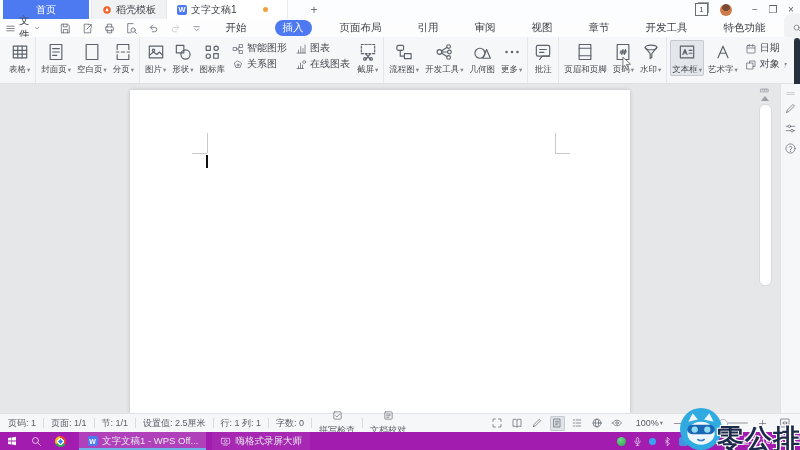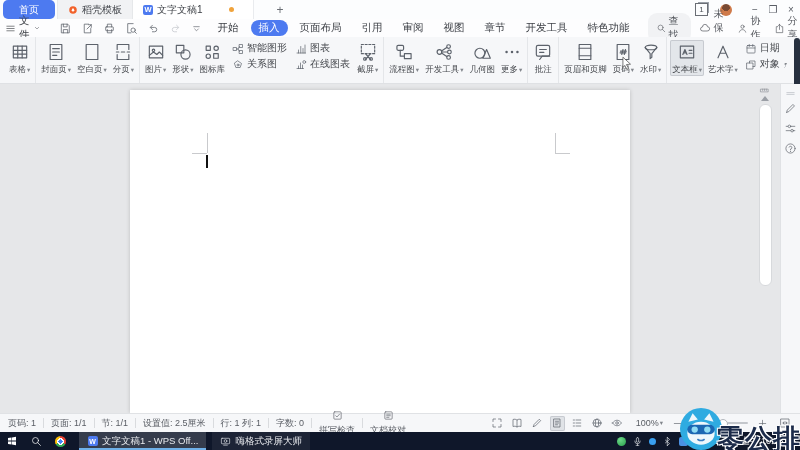--- a/index.html
+++ b/index.html
@@ -4,22 +4,22 @@
 <style>
   html,body{margin:0;padding:0;background:#fff;}
   .screen{position:relative;width:800px;height:450px;overflow:hidden;
     font-family:"Liberation Sans","DejaVu Sans",sans-serif;background:#fff;-webkit-font-smoothing:antialiased;}
   svg{display:block}
   svg .f{fill:currentColor;stroke:none}
 
   
   .tabbar{position:absolute;left:0;top:0;width:800px;height:19px;background:#fcfdfe;
     border-bottom:1px solid #e9ebee;display:flex;align-items:center;}
-  .home-btn{height:19px;min-width:40px;padding:0 6px;background:#4d7af0;color:#fff;font-size:10px;
-    display:flex;align-items:center;justify-content:center;border-radius:5px;margin-left:3px;}
+  .home-btn{height:19px;min-width:40px;padding:0 23px;background:#4d7af0;color:#fff;font-size:10px;
+    display:flex;align-items:center;justify-content:center;border-radius:0;margin-left:3px;}
   .tab{height:19px;display:flex;align-items:center;gap:4px;padding:10px 10px;font-size:10px;color:#3d4046;}
   .tab.docer{background:#f1f2f4;border-left:1px solid #e6e8ea;border-right:1px solid #e6e8ea;margin-left:2px;}
   .tab.doc{background:#fff;border-right:1px solid #e9ebee;min-width:100px;}
   .flame{width:10px;height:10px;color:#f2622b;}
   .wicon{width:10px;height:10px;background:#4d7af0;color:#fff;font-size:7.5px;font-weight:bold;
     display:flex;align-items:center;justify-content:center;border-radius:2px;}
   .dot{width:5px;height:5px;border-radius:50%;background:#f0a33c;margin-left:22px;}
   .newtab{width:20px;text-align:center;font-size:12px;color:#6a6e75;margin-left:16px;}
   .flex1{flex:1}
   .winbadge{min-width:11px;height:11px;border:1px solid #6a6e75;font-size:8px;color:#50545a;
@@ -28,21 +28,21 @@
     background:radial-gradient(circle at 50% 30%,#7a4a33 0 35%,#cf7a4a 36% 100%);}
   .wctl{width:18px;text-align:center;font-size:10px;color:#5a5e66;}
 
   
   .menubar{position:absolute;left:0;top:19px;width:800px;height:18px;background:#fdfdfe;
     display:flex;align-items:center;font-size:10.5px;color:#3e4147;}
   .filebox{display:flex;align-items:center;gap:3px;padding:0 6px 0 5px;color:#3e4147;}
   .mb-div{width:1px;height:11px;background:#e3e5e8;margin:0 4px;}
   .qat{display:flex;align-items:center;gap:9px;color:#5b6068;padding:0 4px;}
   .qat .dis{color:#c3c6cb}
-  .menu-items{display:flex;align-items:center;margin-left:4px;gap:4px;font-family:Liberation Serif, serif;}
+  .menu-items{display:flex;align-items:center;margin-left:12px;gap:20px;font-family:Liberation Serif, serif;}
   .menu-item{padding:1px 8px;white-space:nowrap;}
   .menu-item.active{background:#4d7af0;color:#fff;border-radius:9px;}
   .search-pill{display:flex;align-items:center;gap:3px;background:#f1f2f4;border-radius:9px;
     padding:1px 12px 1px 8px;margin-left:10px;color:#55585e;font-size:10px;}
   .mb-right{margin-left:auto;display:flex;align-items:center;gap:5px;padding-right:6px;color:#55585e;font-size:10px;}
   .mb-right .grp{display:flex;align-items:center;gap:3px;margin-left:8px;}
 
   
   .ribbon{position:absolute;left:0;top:37px;width:800px;height:47px;background:#f6f7f9;
     border-bottom:1px solid #dfe1e4;display:flex;align-items:stretch;padding:0 26px 0 4px;box-sizing:border-box;overflow:hidden;}
@@ -89,21 +89,21 @@
   .sb-div{width:1px;height:10px;background:#d9dbde;margin:0 7px;}
   .sb-ic-item{display:flex;align-items:center;gap:3px;white-space:nowrap;color:#595d64;flex-direction:column;}
   .sb-right{margin-left:auto;display:flex;align-items:center;gap:7px;}
   .vm{color:#5c626b;display:flex;align-items:center;justify-content:center;width:15px;height:15px;border-radius:2px;}
   .vm.active{background:#e0e3e7;box-shadow:inset 0 0 0 1px #c7cad0;}
   .zoomlbl{display:flex;align-items:center;margin-left:4px;}
   .ztrack{width:56px;height:2px;background:#c3c6cb;position:relative;border-radius:1px;}
   .zthumb{position:absolute;left:26px;top:-3px;width:8px;height:8px;border-radius:50%;background:#fff;border:1px solid #b3b7bd;}
 
   
-  .taskbar{position:absolute;left:0;top:432px;width:800px;height:18px;background:#0f172a;
+  .taskbar{position:absolute;left:0;top:432px;width:800px;height:18px;background:#a21caf;
     display:flex;align-items:center;color:#e8eaee;}
   .tb-btn{width:24px;height:18px;display:flex;align-items:center;justify-content:center;color:#fff;}
   .chrome{width:11px;height:11px;border-radius:50%;margin:0 7px;
     background:radial-gradient(circle at 50% 50%, #4285f4 0 2px, #fff 2.2px 3.2px, transparent 3.4px),
     conic-gradient(#ea4335 0 120deg,#34a853 120deg 240deg,#fbbc05 240deg 360deg);}
   .task{height:18px;display:flex;align-items:center;gap:4px;padding:0 8px;font-size:9.5px;white-space:nowrap;margin-left:6px;}
   .task.active{background:rgba(255,255,255,.16);box-shadow:inset 0 -2px 0 #6fb0e8;}
   .task.idle{background:rgba(255,255,255,.06);}
   .task .ticon{width:11px;height:11px;display:flex;align-items:center;justify-content:center;}
   .task .wpsbox{width:10px;height:10px;background:#4d7af0;border-radius:2px;color:#fff;

